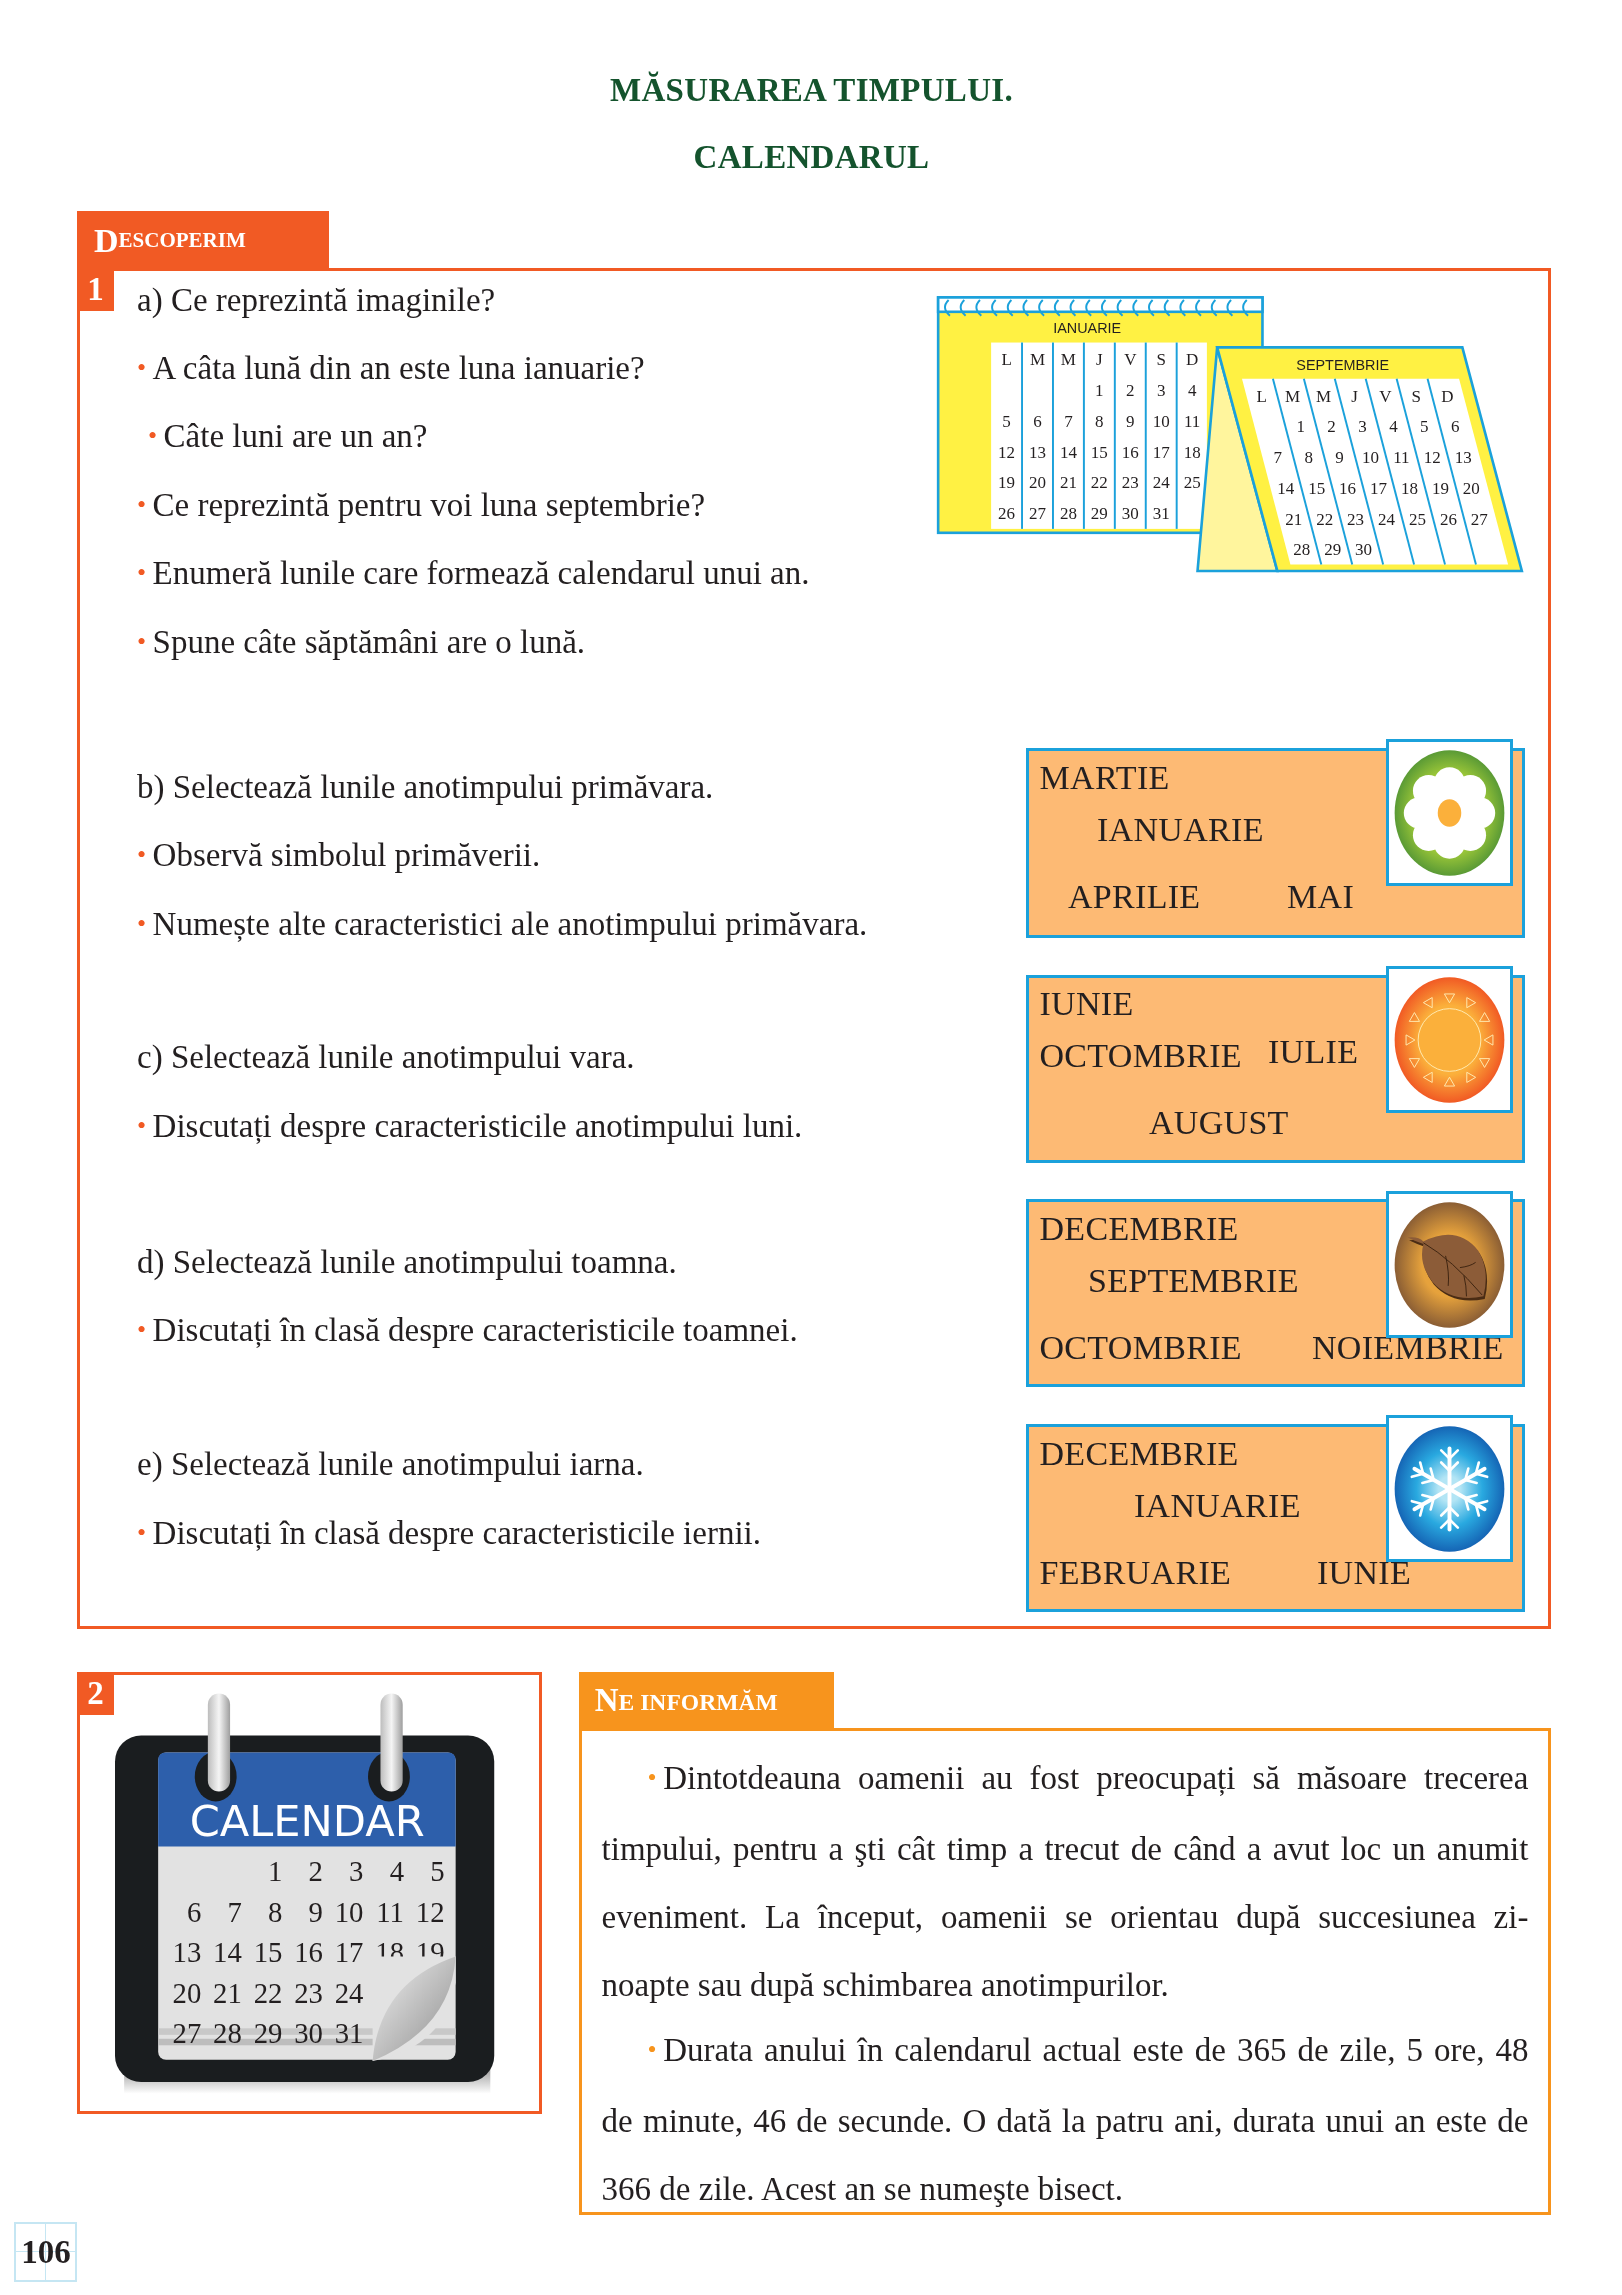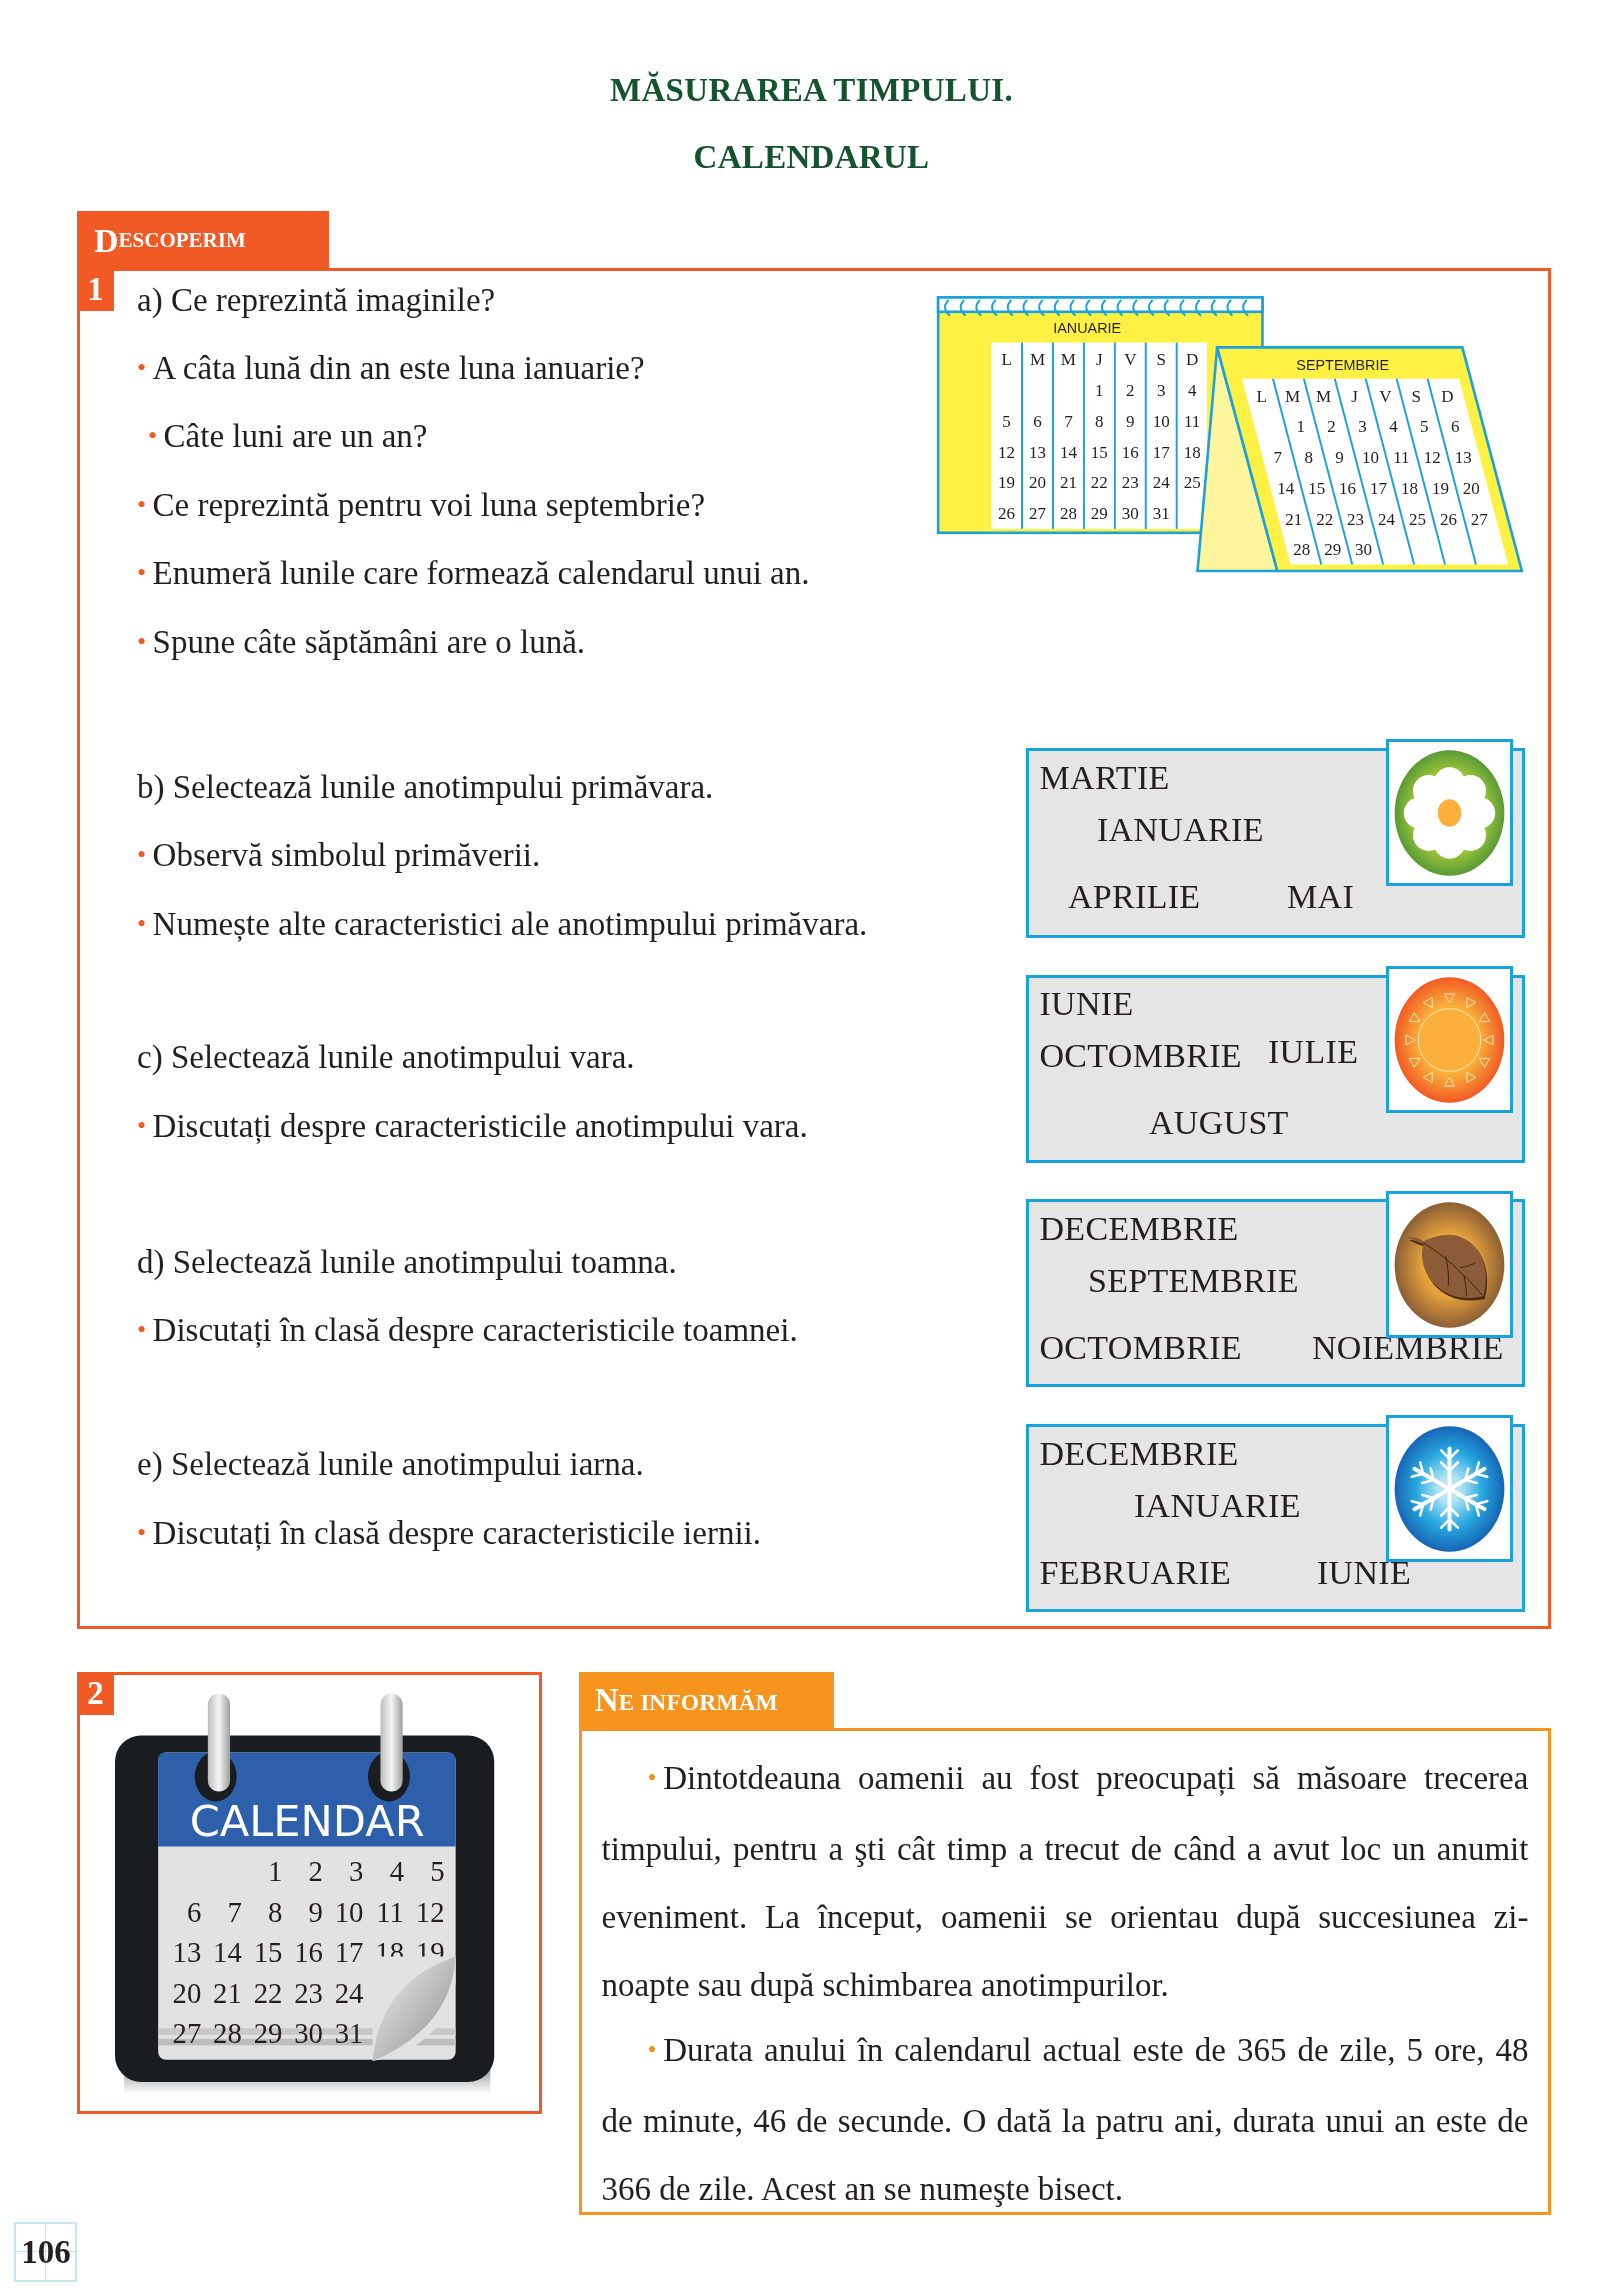--- a/index.html
+++ b/index.html
@@ -7,21 +7,21 @@
          font-family:"Liberation Serif","DejaVu Serif",serif; color:#231f20; }
   .abs { position:absolute; }
   .title { left:0; width:1623px; text-align:center; color:#14532d; font-weight:bold; font-size:33px; letter-spacing:0.3px; }
   .tab { background:#f15a24; color:#fff; font-weight:bold; font-size:30px; padding-left:17px; box-sizing:border-box; display:flex; align-items:center; }
   .tab .big { font-size:34px; }
   .tab .small { font-size:21px; }
   .box1 { left:77px; top:268px; width:1474px; height:1361px; border:3.3px solid #f15a24; box-sizing:border-box; }
   .badge { background:#f15a24; color:#fff; font-weight:bold; font-size:33px; display:flex; align-items:center; justify-content:center; }
   .line { font-size:33px; line-height:39px; white-space:nowrap; }
   .bullet { color:#f15a24; font-size:26px; margin-right:6.5px; position:relative; top:-2.6px; }
-  .season { border:3.9px solid #1ba1db; box-sizing:border-box; background:#e5e5e5; }
+  .season { border:3.9px solid #1ba1db; box-sizing:border-box; background:#fdba74; }
   .season .m { position:absolute; font-size:34px; letter-spacing:0.3px; white-space:nowrap; }
   .iconbox { border:3.9px solid #1ba1db; background:#fff; box-sizing:border-box; display:flex; align-items:center; justify-content:center; }
   .box2 { left:77px; top:1672px; width:465px; height:442px; border:3.3px solid #f15a24; box-sizing:border-box; background:#fff; }
   .info-tab { left:579px; top:1672px; width:255px; height:56px; background:#f7941d; color:#fff; font-weight:bold; display:flex; align-items:center; padding-left:15.7px; box-sizing:border-box; }
   .info-box { left:579px; top:1728px; width:972px; height:487px; border:3.3px solid #f7941d; box-sizing:border-box; }
   .para { position:absolute; left:19.6px; right:19.6px; font-size:33px; line-height:68px; text-align:justify; }
   .pagenum { left:14.4px; top:2222px; width:63px; height:60px; border:2px solid #c5e6f3; box-sizing:border-box; font-weight:bold; font-size:33px; display:flex; align-items:center; justify-content:center;
     background-image:linear-gradient(#c5e6f3,#c5e6f3),linear-gradient(#c5e6f3,#c5e6f3);
     background-size:1.3px 100%,100% 1.3px; background-position:center,center; background-repeat:no-repeat; }
   .cal-num { font-family:"Liberation Serif",serif; font-size:26px; fill:#231f20; }
@@ -174,21 +174,21 @@
       <text x="216.69647887323944" y="338" text-anchor="middle" class="cal-num">29</text>
       <text x="263.9964788732394" y="338" text-anchor="middle" class="cal-num">30</text>
     </g>
 </svg>
 
 <div class="abs line" style="left:137px; top:768px;">b) Selectează lunile anotimpului primăvara.</div>
 <div class="abs line" style="left:137px; top:836px;"><span class="bullet">•</span><span>Observă simbolul primăverii.</span></div>
 <div class="abs line" style="left:137px; top:905px;"><span class="bullet">•</span><span>Numește alte caracteristici ale anotimpului primăvara.</span></div>
 
 <div class="abs line" style="left:137px; top:1038px;">c) Selectează lunile anotimpului vara.</div>
-<div class="abs line" style="left:137px; top:1107px;"><span class="bullet">•</span><span>Discutați despre caracteristicile anotimpului vara.</span></div>
+<div class="abs line" style="left:137px; top:1107px;"><span class="bullet">•</span><span>Discutați despre caracteristicile anotimpului luni.</span></div>
 
 <div class="abs line" style="left:137px; top:1243px;">d) Selectează lunile anotimpului toamna.</div>
 <div class="abs line" style="left:137px; top:1311px;"><span class="bullet">•</span><span>Discutați în clasă despre caracteristicile toamnei.</span></div>
 
 <div class="abs line" style="left:137px; top:1445px;">e) Selectează lunile anotimpului iarna.</div>
 <div class="abs line" style="left:137px; top:1514px;"><span class="bullet">•</span><span>Discutați în clasă despre caracteristicile iernii.</span></div>
 
 <div class="abs season" style="left:1026px; top:748px; width:499px; height:190px;">
   <span class="m" style="left:10.5px; top:7.9px;">MARTIE</span>
   <span class="m" style="left:68px; top:60px;">IANUARIE</span>

